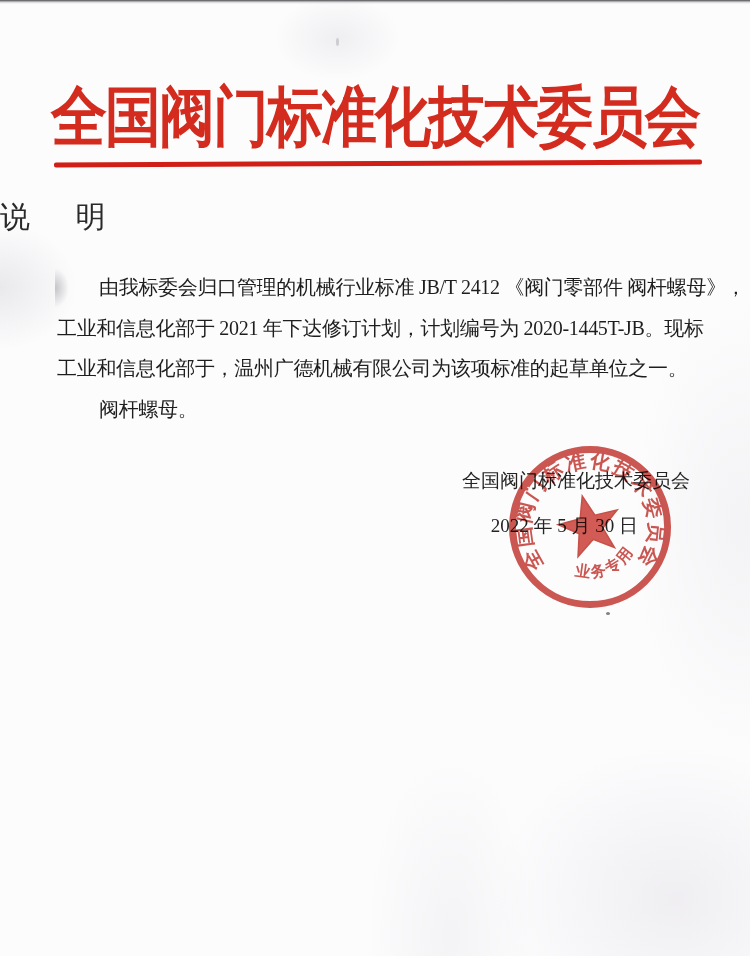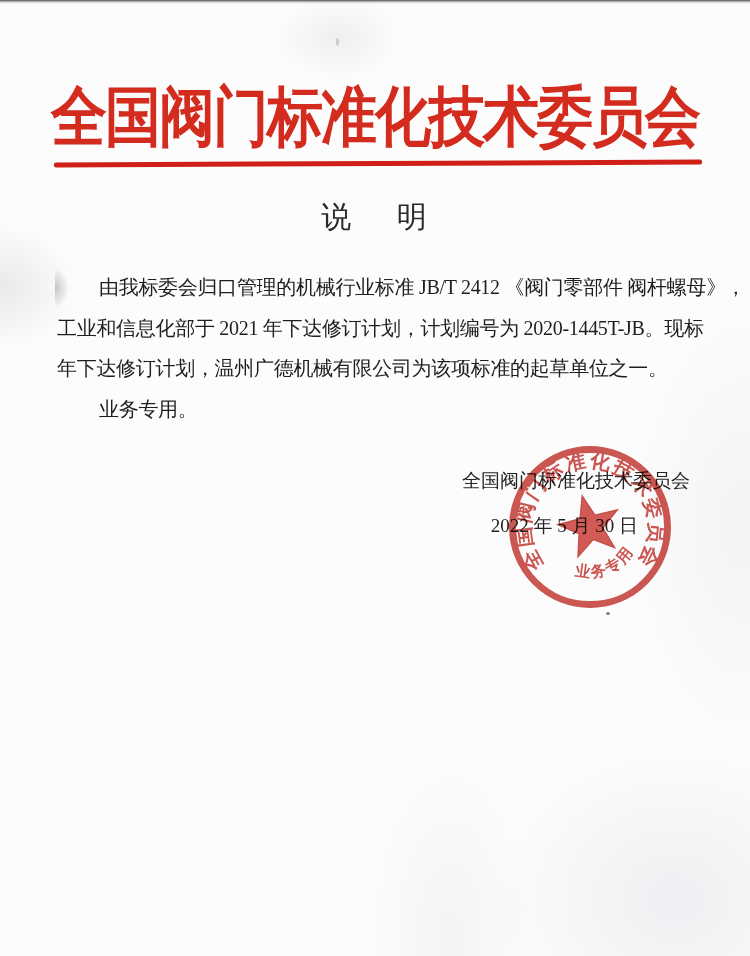--- a/index.html
+++ b/index.html
@@ -33,21 +33,20 @@
     transform-origin:center top;
     white-space:nowrap;
   }
   .red-rule{
     position:absolute;top:161px;left:54px;width:648px;height:5px;
     background:#cf1f16;border-radius:2px;
     transform:rotate(-0.25deg);
   }
   .doc-title{
     position:absolute;top:197px;left:0;width:100%;
-    text-align:center;
     font-size:30px;color:#2a2a2a;
     word-spacing:34px;
     letter-spacing:2px;
   }
   .body-text{
     position:absolute;top:267px;left:57px;width:640px;
     font-size:20px;line-height:40.5px;
     letter-spacing:-0.3px;
     color:#1e1e1e;
   }
@@ -91,22 +90,22 @@
 
   <div class="org-title">全国阀门标准化技术委员会</div>
 
   <div class="red-rule"></div>
 
   <div class="doc-title">说 明</div>
 
   <div class="body-text">
     <div class="body-line indent">由我标委会归口管理的机械行业标准 JB/T 2412 《阀门零部件 阀杆螺母》，</div>
     <div class="body-line">工业和信息化部于 2021 年下达修订计划，计划编号为 2020-1445T-JB。现标</div>
-    <div class="body-line">年下达修订计划，温州广德机械有限公司为该项标准的起草单位之一。</div>
-    <div class="body-line indent">业务专用。</div>
+    <div class="body-line">工业和信息化部于，温州广德机械有限公司为该项标准的起草单位之一。</div>
+    <div class="body-line indent">阀杆螺母。</div>
   </div>
 
   <div class="signature">全国阀门标准化技术委员会</div>
   <div class="date">2022 年 5 月 30 日</div>
 
   <div class="seal">
     <svg viewBox="0 0 160 160" xmlns="http://www.w3.org/2000/svg">
       <defs>
         <path id="sealArcTop" d="M 37.1 116 A 56 56 0 1 1 108 128.5" fill="none"></path>
         <path id="sealArcBottom" d="M 65.5 124.7 A 47 47 0 0 0 125.4 92.2" fill="none"></path>

